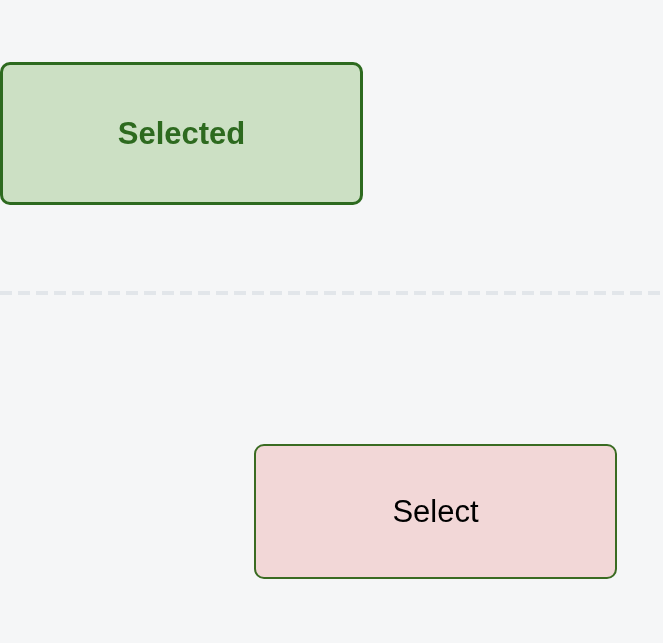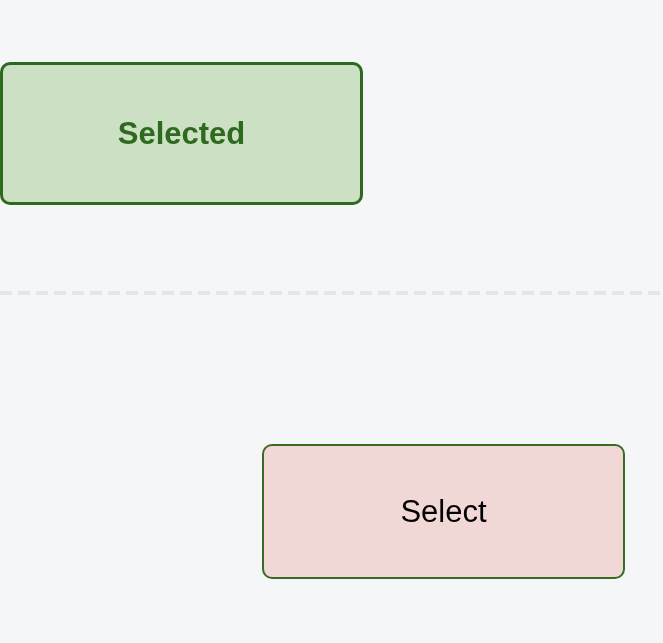--- a/index.html
+++ b/index.html
@@ -77,21 +77,21 @@
     width: 363px;
     height: 143px;
     background: #cce0c4;
     border: 3px solid #2d6a1f;
     color: #2d6a1f;
     font-size: 31px;
     font-weight: bold;
   }
 
   .btn-select {
-    left: 8px;
+    left: 0px;
     top: 147px;
     width: 363px;
     height: 135px;
     background: #f2d7d7;
     border: 2px solid #3a6b22;
     color: #000000;
     font-size: 31px;
     font-weight: normal;
   }
 

